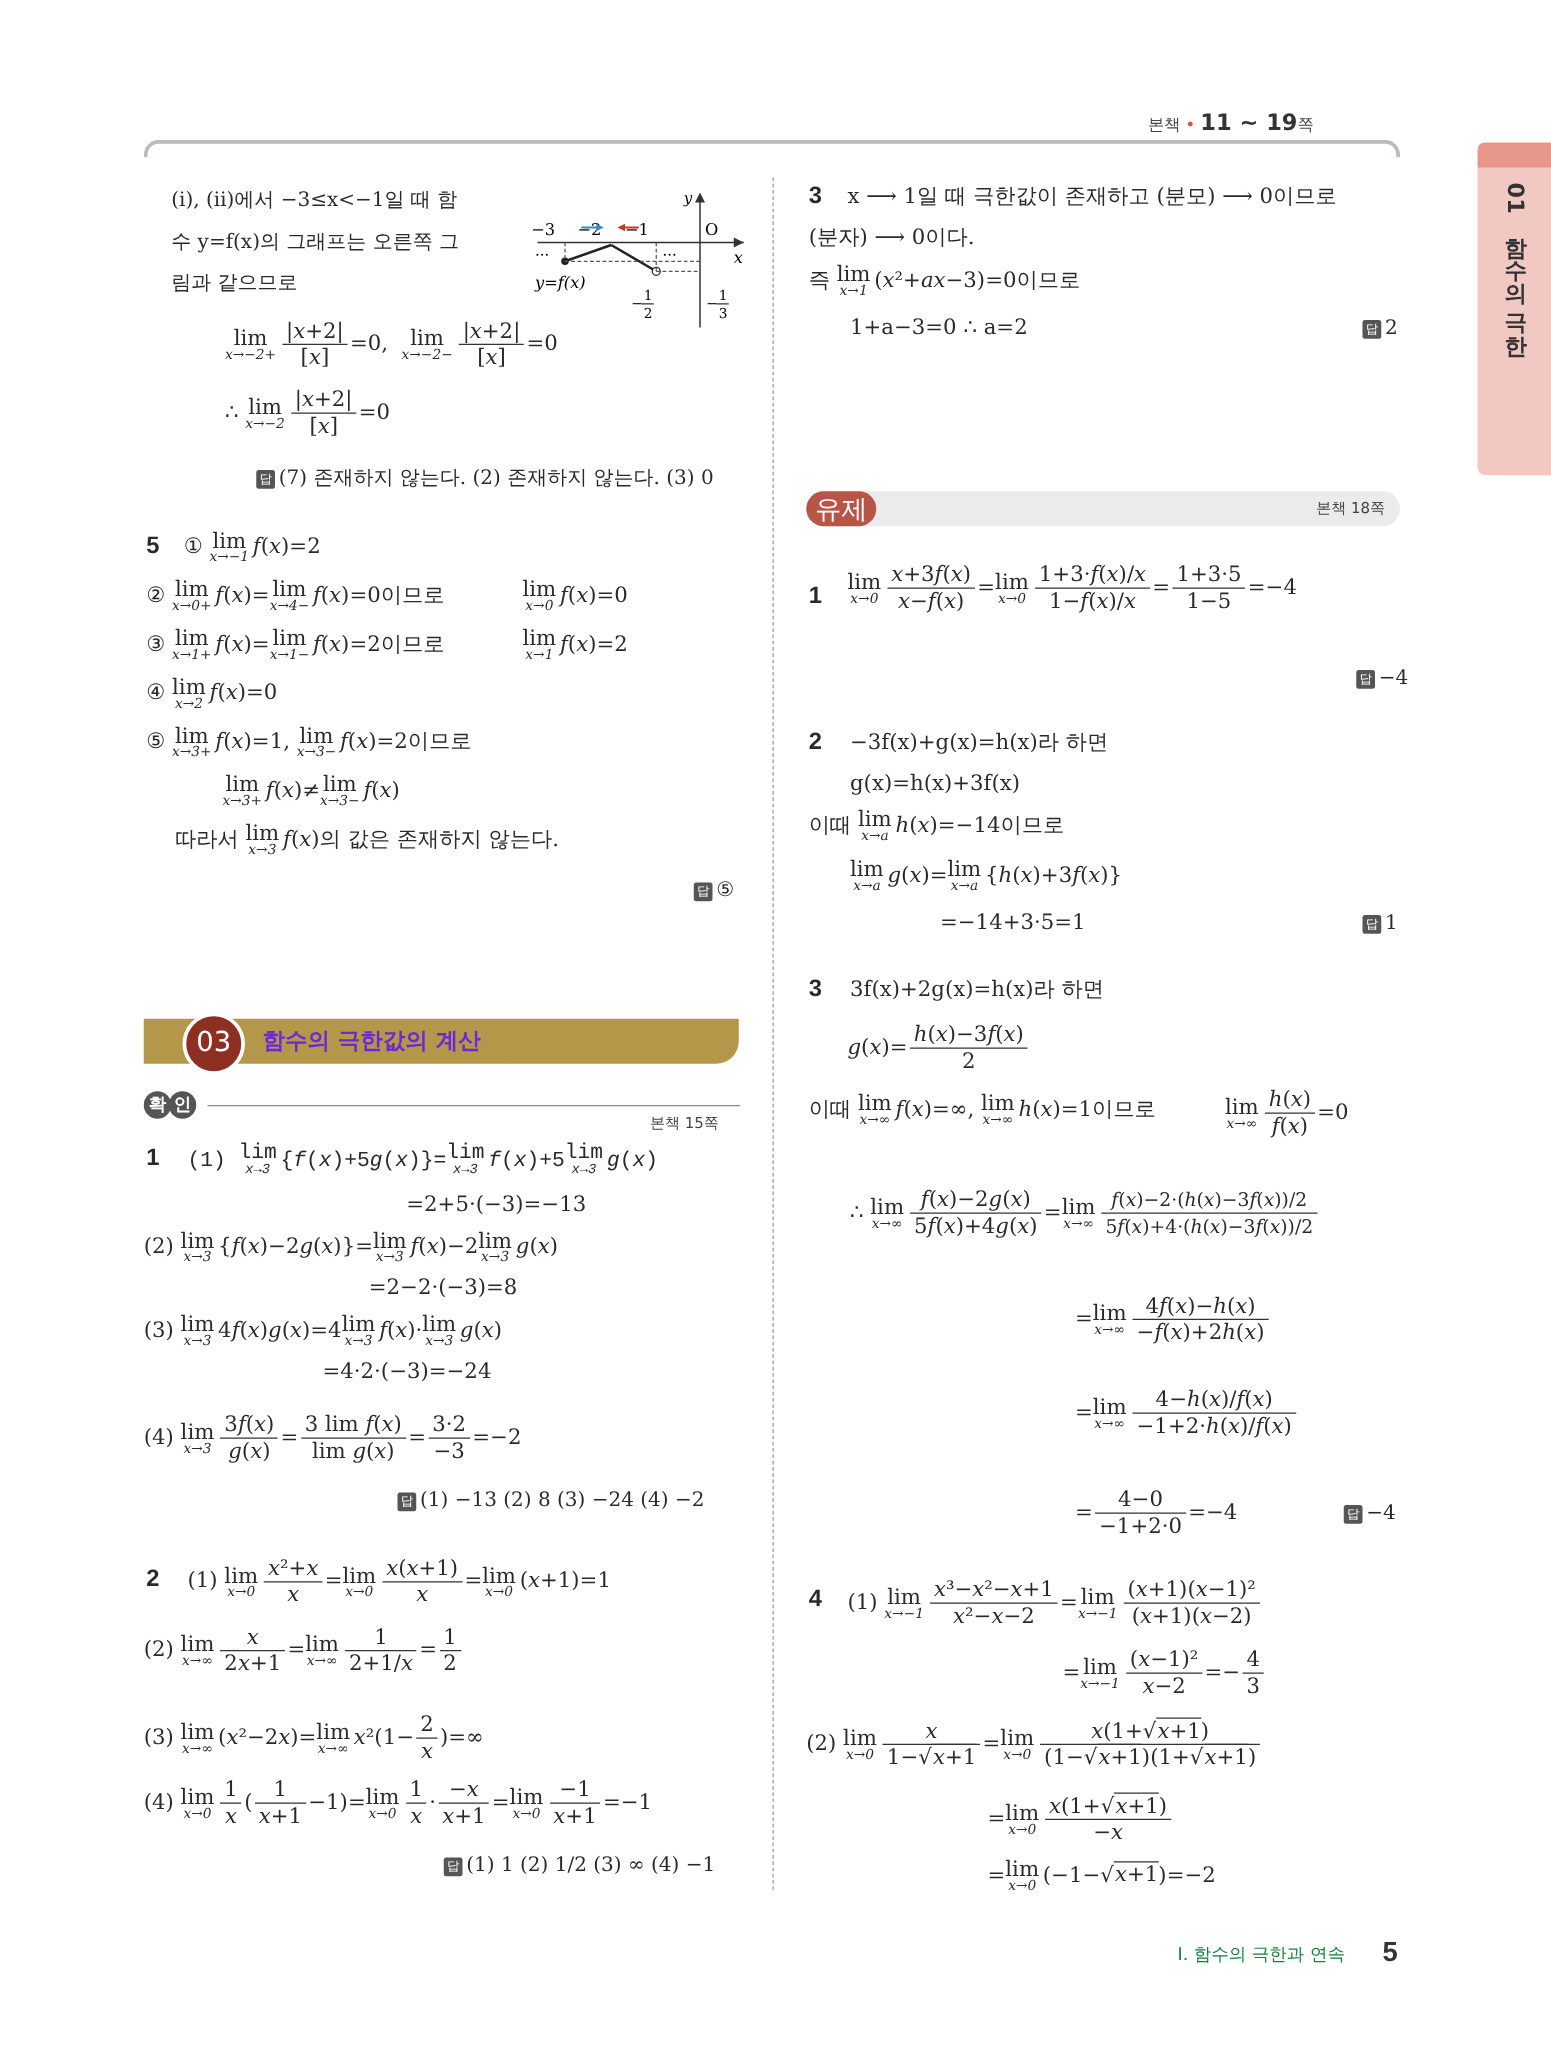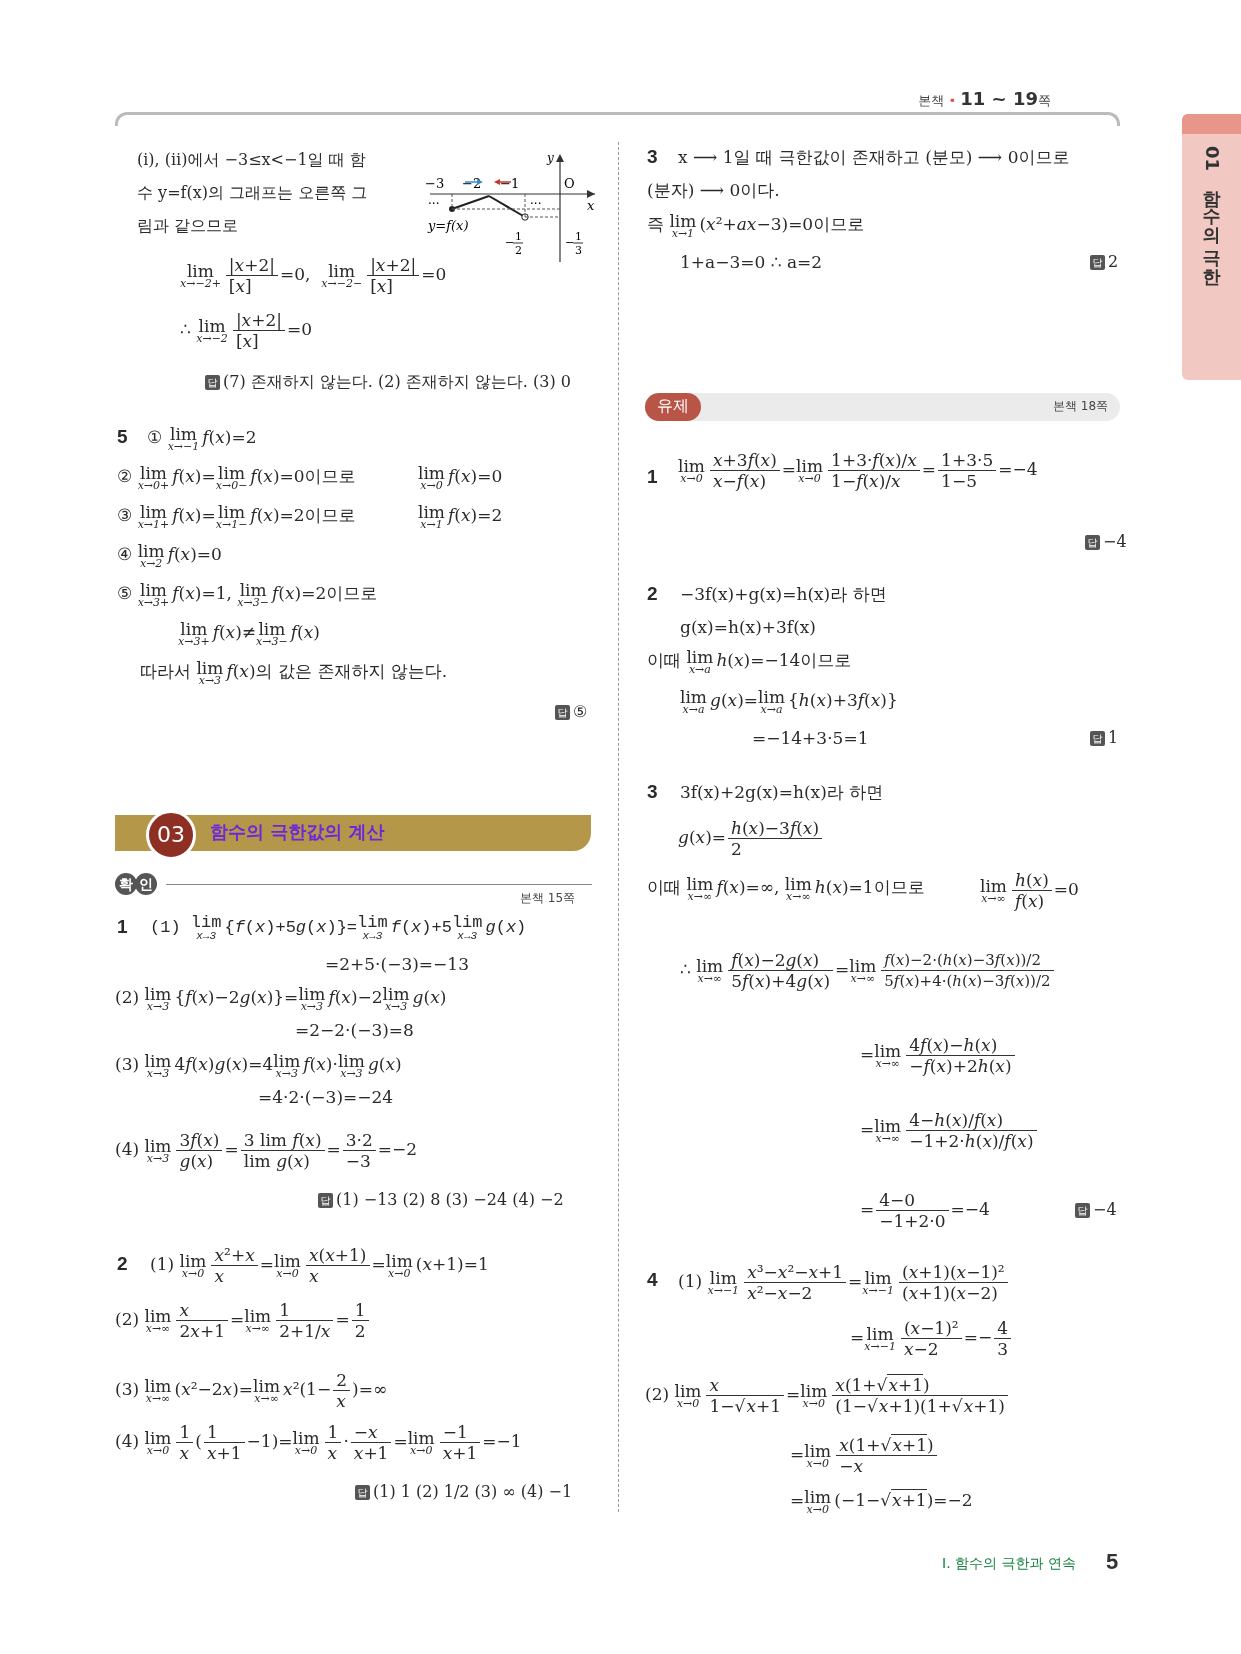--- a/index.html
+++ b/index.html
@@ -3,21 +3,21 @@
 <meta charset="utf-8">
 <style>
   * { box-sizing: border-box; margin: 0; padding: 0; }
   html, body { width: 1241px; height: 1654px; background: #ffffff; }
   body { position: relative; font-family: "DejaVu Serif", serif; color: #2a2a2a; overflow: hidden; }
   .abs { position: absolute; }
   .line { position: absolute; font-size: 17px; white-space: nowrap; line-height: 24px; }
   .num { font-family: "Liberation Sans", sans-serif; font-weight: bold; font-size: 19px; }
   .ans { font-size: 16px; }
   .ans-mark { display: inline-block; width: 15px; height: 15px; background: #555; color: #fff; font-size: 10px; line-height: 15px; text-align: center; border-radius: 2px; margin-right: 3px; vertical-align: 1px; font-family: "DejaVu Sans", sans-serif; }
-  .frac { display: inline-block; vertical-align: middle; margin: 0 2px; }
+  .frac { display: inline-block; vertical-align: middle; text-align: center; margin: 0 2px; }
   .frac > span { display: block; padding: 0 3px; line-height: 20px; }
   .frac > span:first-child { border-bottom: 1px solid #333; }
   .lim { display: inline-block; vertical-align: middle; text-align: center; line-height: 16px; margin-right: 3px; }
   .lim > span { display: block; }
   .lim .sub { font-size: 11px; font-style: italic; line-height: 10px; }
   i { font-style: italic; }
   .header-right { position: absolute; right: 190px; top: 88px; font-family: "DejaVu Sans", sans-serif; font-size: 13px; color: #444; }
   .header-right .big { font-size: 18px; font-weight: bold; color: #333; }
   .header-right .dot { color: #d9534f; }
   .top-rule { position: absolute; left: 115px; top: 112px; width: 1005px; height: 14px; border-top: 3px solid #bbb; border-right: 3px solid #bbb; border-left: 3px solid #bbb; border-radius: 12px 12px 0 0; border-bottom: none; }
@@ -26,21 +26,21 @@
   .side-tab .txt { writing-mode: vertical-rl; font-family: "DejaVu Sans", sans-serif; font-size: 18px; color: #333; margin: 12px auto 0; font-weight: bold; }
   .col-divider { position: absolute; left: 618px; top: 142px; height: 1370px; border-left: 1px dashed #999; }
   .sec-banner { position: absolute; left: 115px; top: 815px; width: 476px; height: 36px; background: #b5974a; border-radius: 0 0 18px 0; }
   .sec-circle { position: absolute; left: 146px; top: 810px; width: 50px; height: 50px; border-radius: 50%; background: #8e2f23; border: 3px solid #fff; color: #fff; font-family: "DejaVu Sans", sans-serif; font-size: 22px; text-align: center; line-height: 44px; }
   .sec-title { position: absolute; left: 210px; top: 820px; font-family: "DejaVu Sans", sans-serif; font-weight: bold; font-size: 18px; color: #6d28d9; }
   .confirm-badge { position: absolute; left: 115px; top: 873px; font-family: "DejaVu Sans", sans-serif; font-weight: bold; font-size: 14px; color: #fff; }
   .confirm-badge span { display: inline-block; width: 22px; height: 22px; border-radius: 50%; background: #555; text-align: center; line-height: 22px; margin-right: -2px; }
   .confirm-rule { position: absolute; left: 166px; top: 884px; width: 426px; border-top: 1px solid #888; }
   .confirm-ref { position: absolute; left: 520px; top: 890px; font-family: "DejaVu Sans", sans-serif; font-size: 12px; color: #444; }
   .yuje-bar { position: absolute; left: 645px; top: 393px; width: 475px; height: 28px; background: #ebebeb; border-radius: 14px; }
-  .yuje-badge { position: absolute; left: 645px; top: 393px; width: 56px; height: 28px; background: #b85546; border-radius: 14px; color: #fff; font-family: Liberation Mono, monospace; font-size: 16px; text-align: center; line-height: 28px; }
+  .yuje-badge { position: absolute; left: 645px; top: 393px; width: 56px; height: 28px; background: #b85546; border-radius: 14px; color: #fff; font-family: Liberation Serif, serif; font-size: 21px; text-align: center; line-height: 28px; }
   .yuje-ref { position: absolute; left: 1053px; top: 398px; font-family: "DejaVu Sans", sans-serif; font-size: 12px; color: #444; }
   .footer-chapter { position: absolute; left: 942px; top: 1555px; font-family: "DejaVu Sans", sans-serif; font-size: 14px; color: #15803d; }
   .footer-page { position: absolute; left: 1106px; top: 1549px; font-family: "Liberation Sans", sans-serif; font-weight: bold; font-size: 22px; color: #333; }
   .sqrt { border-top: 1px solid #333; padding-left: 1px; }
 </style>
 </head>
 <body>
 
 <div class="header-right">
   <span>본책</span>
@@ -102,21 +102,21 @@
 </div>
 <div class="line" style="left:180px;top:310px;">
   ∴ <span class="lim"><span>lim</span><span class="sub">x→−2</span></span><span class="frac"><span>|<i>x</i>+2|</span><span>[<i>x</i>]</span></span>=0
 </div>
 <div class="line ans" style="left:205px;top:370px;">
   <span class="ans-mark">답</span><span>(7) 존재하지 않는다.  (2) 존재하지 않는다.  (3) 0</span>
 </div>
 
 <div class="line num" style="left:117px;top:425px;">5</div>
 <div class="line" style="left:147px;top:425px;">① <span class="lim"><span>lim</span><span class="sub">x→−1</span></span><i>f</i>(<i>x</i>)=2</div>
-<div class="line" style="left:117px;top:464px;">② <span class="lim"><span>lim</span><span class="sub">x→0+</span></span><i>f</i>(<i>x</i>)=<span class="lim"><span>lim</span><span class="sub">x→0−</span></span><i>f</i>(<i>x</i>)=0이므로</div>
+<div class="line" style="left:117px;top:464px;">② <span class="lim"><span>lim</span><span class="sub">x→0+</span></span><i>f</i>(<i>x</i>)=<span class="lim"><span>lim</span><span class="sub">x→4−</span></span><i>f</i>(<i>x</i>)=0이므로</div>
 <div class="line" style="left:418px;top:464px;"><span class="lim"><span>lim</span><span class="sub">x→0</span></span><i>f</i>(<i>x</i>)=0</div>
 <div class="line" style="left:117px;top:503px;">③ <span class="lim"><span>lim</span><span class="sub">x→1+</span></span><i>f</i>(<i>x</i>)=<span class="lim"><span>lim</span><span class="sub">x→1−</span></span><i>f</i>(<i>x</i>)=2이므로</div>
 <div class="line" style="left:418px;top:503px;"><span class="lim"><span>lim</span><span class="sub">x→1</span></span><i>f</i>(<i>x</i>)=2</div>
 <div class="line" style="left:117px;top:542px;">④ <span class="lim"><span>lim</span><span class="sub">x→2</span></span><i>f</i>(<i>x</i>)=0</div>
 <div class="line" style="left:117px;top:581px;">⑤ <span class="lim"><span>lim</span><span class="sub">x→3+</span></span><i>f</i>(<i>x</i>)=1, <span class="lim"><span>lim</span><span class="sub">x→3−</span></span><i>f</i>(<i>x</i>)=2이므로</div>
 <div class="line" style="left:178px;top:620px;"><span class="lim"><span>lim</span><span class="sub">x→3+</span></span><i>f</i>(<i>x</i>)≠<span class="lim"><span>lim</span><span class="sub">x→3−</span></span><i>f</i>(<i>x</i>)</div>
 <div class="line" style="left:140px;top:659px;">따라서 <span class="lim"><span>lim</span><span class="sub">x→3</span></span><i>f</i>(<i>x</i>)의 값은 존재하지 않는다.</div>
 <div class="line ans" style="left:555px;top:700px;">
   <span class="ans-mark">답</span><span>⑤</span>
 </div>

